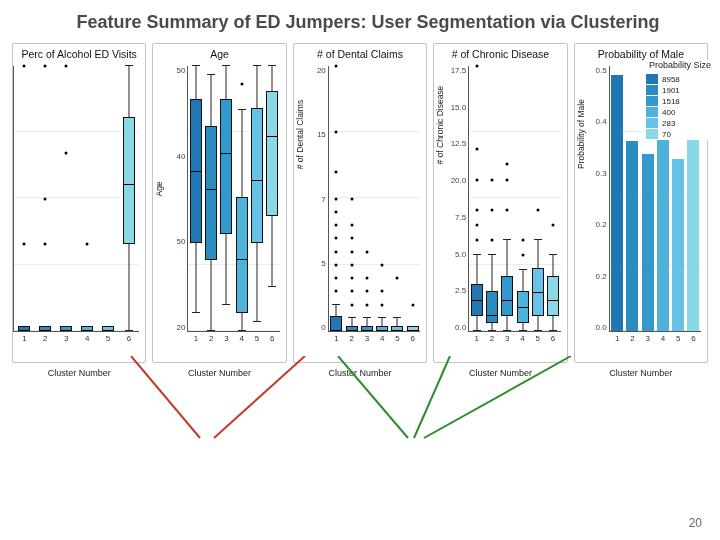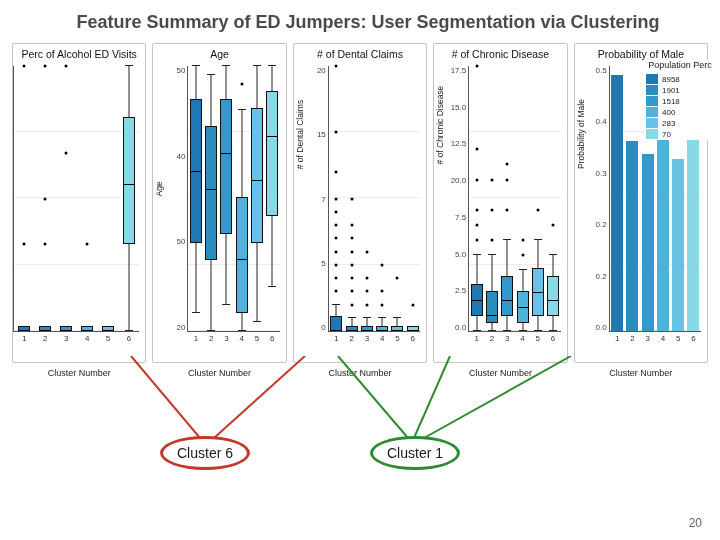--- a/index.html
+++ b/index.html
@@ -462,21 +462,21 @@
           </div>
         </div>
       </div>
       <div style="height: 16px; position: relative;">
         <div class="xlab">Cluster Number</div>
       </div>
     </div>
   </div>
 
 <div class="legend">
-  <div class="legend-title">Population Perc</div>
+  <div class="legend-title">Probability Size</div>
   <div>
       <div class="legend-row">
         <div class="swatch" style="background: rgb(31, 120, 180);"></div>
         <span>8958</span>
       </div>
       <div class="legend-row">
         <div class="swatch" style="background: rgb(43, 140, 190);"></div>
         <span>1901</span>
       </div>
       <div class="legend-row">
@@ -501,17 +501,15 @@
 <div class="callouts">
   <svg viewBox="0 0 720 150" preserveAspectRatio="none">
 
     <line x1="131" y1="0" x2="200" y2="82" stroke="#c23a2a" stroke-width="2"></line>
     <line x1="305" y1="0" x2="214" y2="82" stroke="#c23a2a" stroke-width="2"></line>
 
     <line x1="338" y1="0" x2="408" y2="82" stroke="#2e8b30" stroke-width="2"></line>
     <line x1="450" y1="0" x2="414" y2="82" stroke="#2e8b30" stroke-width="2"></line>
     <line x1="571" y1="0" x2="424" y2="82" stroke="#2e8b30" stroke-width="2"></line>
   </svg>
-  <div id="bubble6" class="bubble">Cluster 6</div>
-  <div id="bubble1" class="bubble">Cluster 1</div>
 </div>
 
 <div class="pagenum">20</div>
 
 </body></html>

